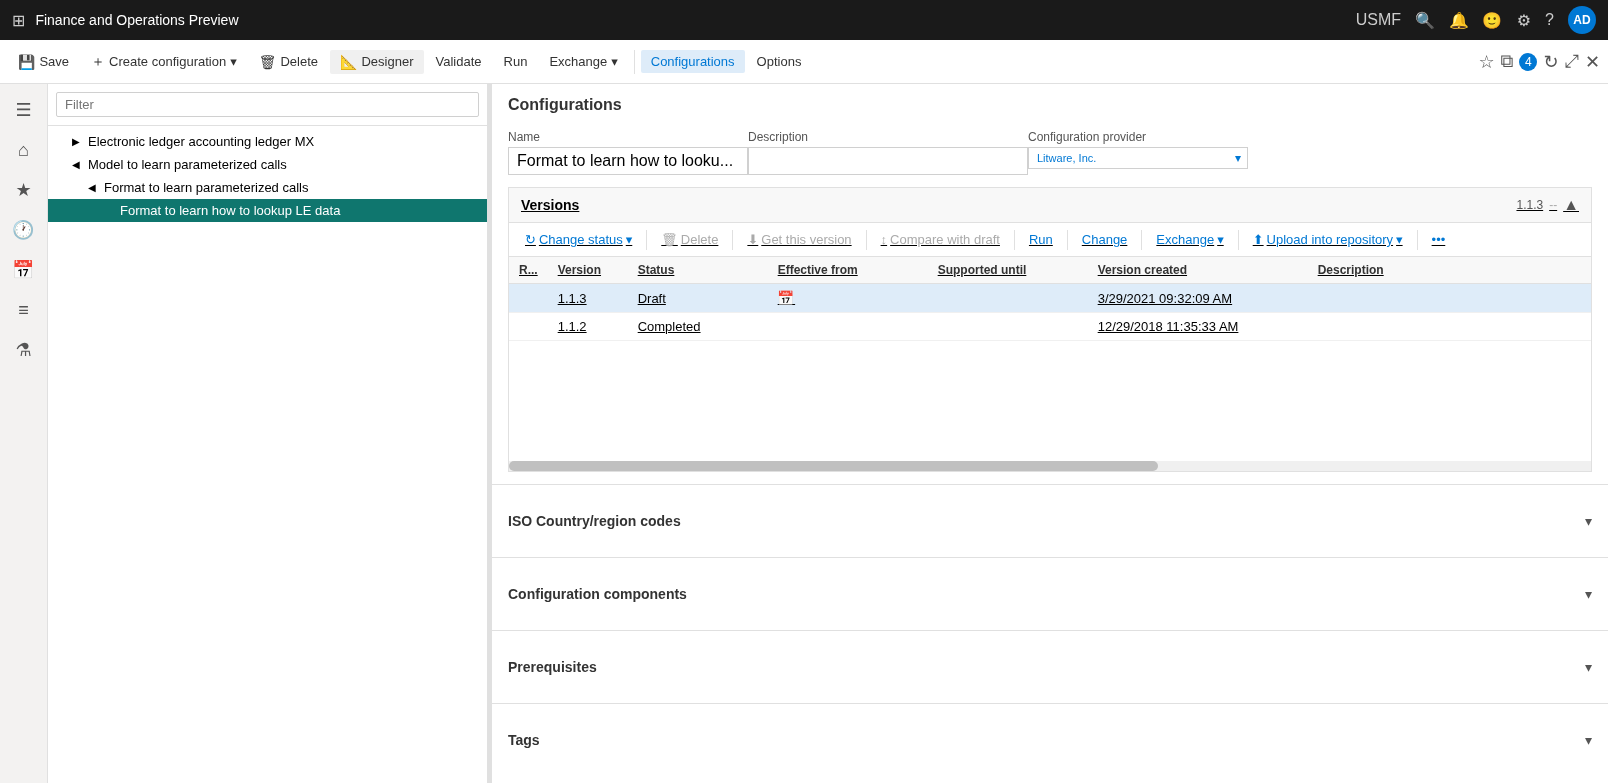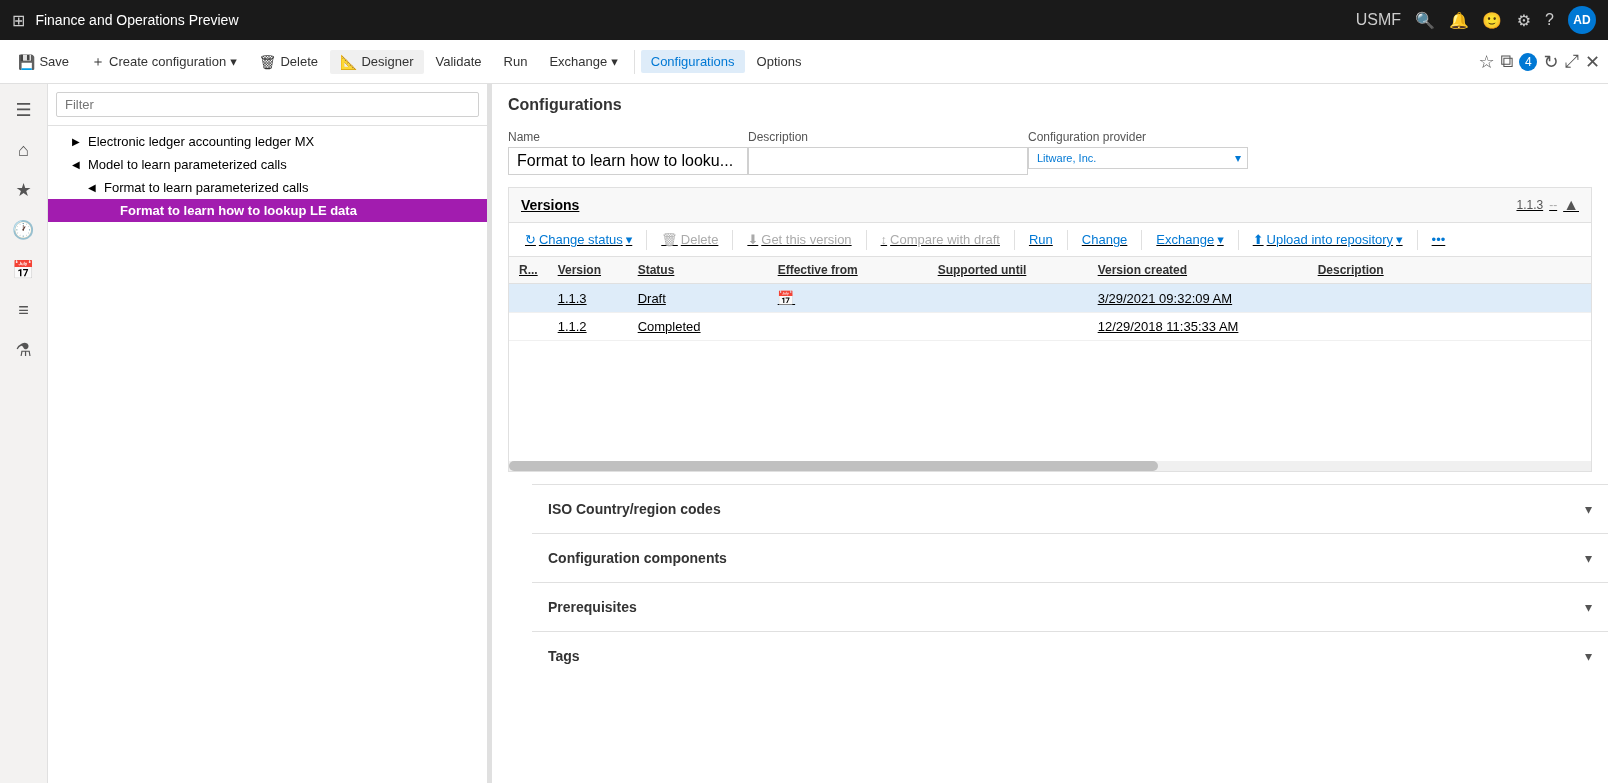--- a/index.html
+++ b/index.html
@@ -58,21 +58,21 @@
       width: 440px; background: #fff; border-right: 1px solid #e0e0e0;
       display: flex; flex-direction: column;
     }
     .nav-filter { padding: 8px; border-bottom: 1px solid #e0e0e0; }
     .nav-filter input {
       width: 100%; padding: 4px 8px; border: 1px solid #d0d0d0; border-radius: 2px;
       font-size: 13px; outline: none;
     }
     .nav-tree { flex: 1; overflow-y: auto; padding: 4px 0; }
     .tree-item { display: flex; align-items: center; padding: 4px 8px; cursor: pointer; font-size: 13px; }
-    .tree-item.active-item { background: #a21caf; color: #fff; font-weight: bold; }
+    .tree-item.active-item { background: #0f766e; color: #fff; }
     .tree-arrow { width: 16px; font-size: 10px; flex-shrink: 0; }
     .tree-indent-1 { padding-left: 24px; }
     .tree-indent-2 { padding-left: 40px; }
     .tree-indent-3 { padding-left: 56px; }
 
     
     .resize-handle { width: 4px; background: #e0e0e0; cursor: ew-resize; }
 
     
     .main-content { flex: 1; overflow-y: auto; background: #fff; padding: 0; }
@@ -132,21 +132,21 @@
     .col-desc { }
     .calendar-icon { font-size: 14px; color: #555; cursor: pointer; }
 
     
     .scroll-bar { height: 10px; background: #f0f0f0; margin: 0; position: relative; }
     .scroll-thumb { height: 10px; background: #c0c0c0; width: 60%; margin-left: 0; border-radius: 5px; }
 
     
     .collapsible-section {
       border-top: 1px solid #e0e0e0; display: flex; align-items: flex-start;
-      justify-content: space-between; padding: 16px 16px; cursor: pointer; margin-left: 40px;
+      justify-content: space-between; padding: 28px 16px; cursor: pointer;
     }
     .collapsible-title { font-size: 14px; font-weight: 600; color: #333; }
     .collapsible-arrow { font-size: 14px; color: #555; }
 
     
     .designer-hover { background: #f0f0f0; border-radius: 2px; }
   </style>
 </head>
 <body>
 

